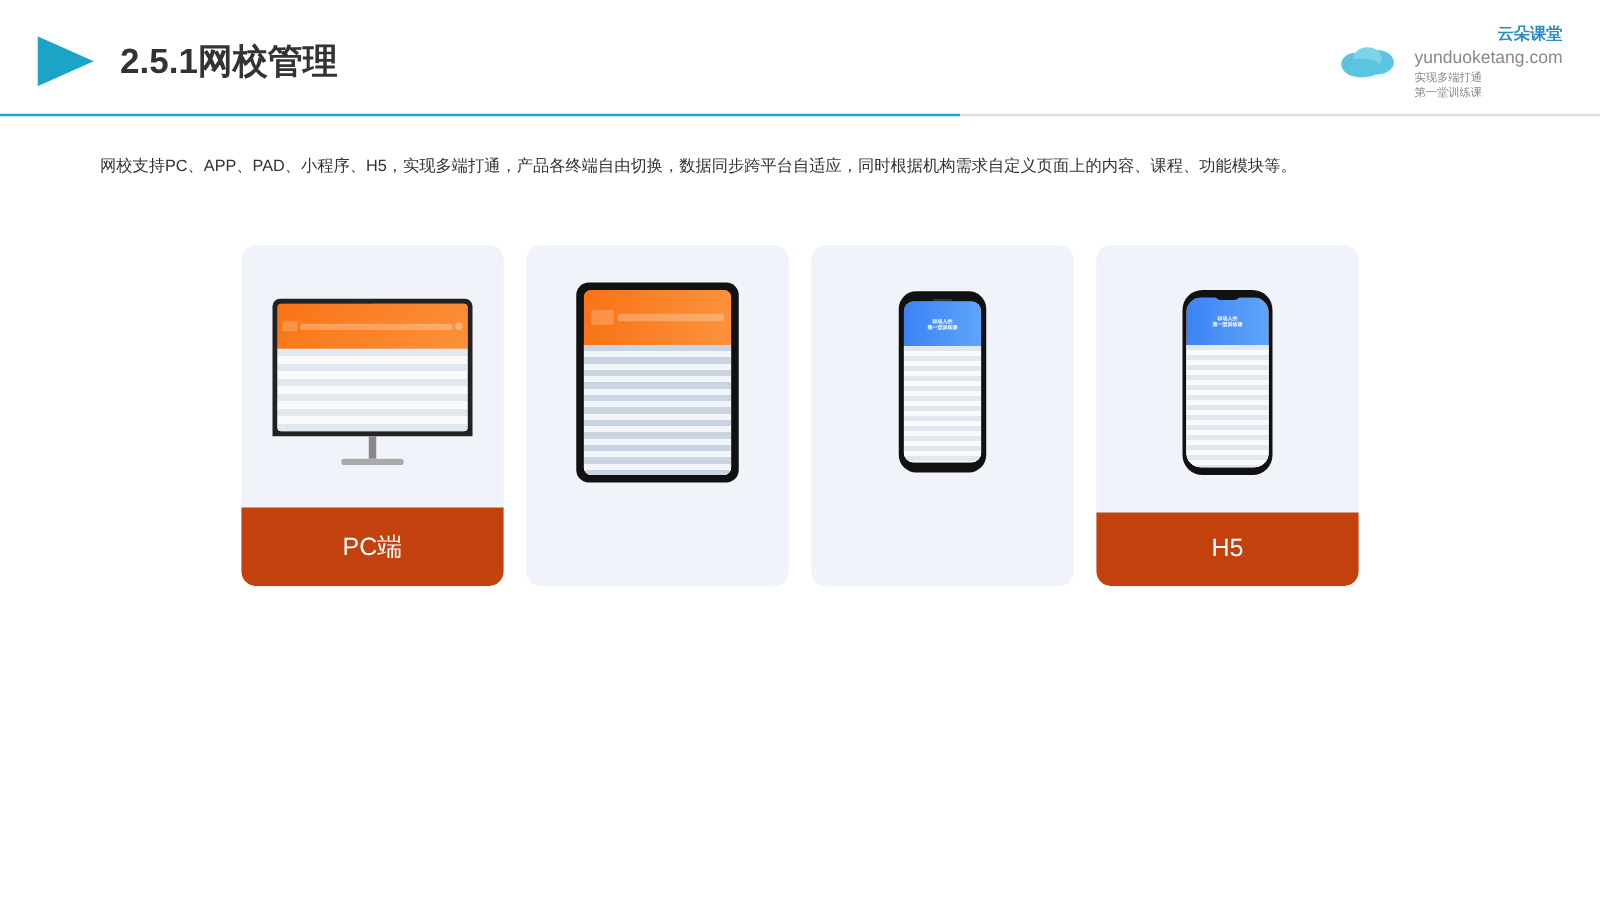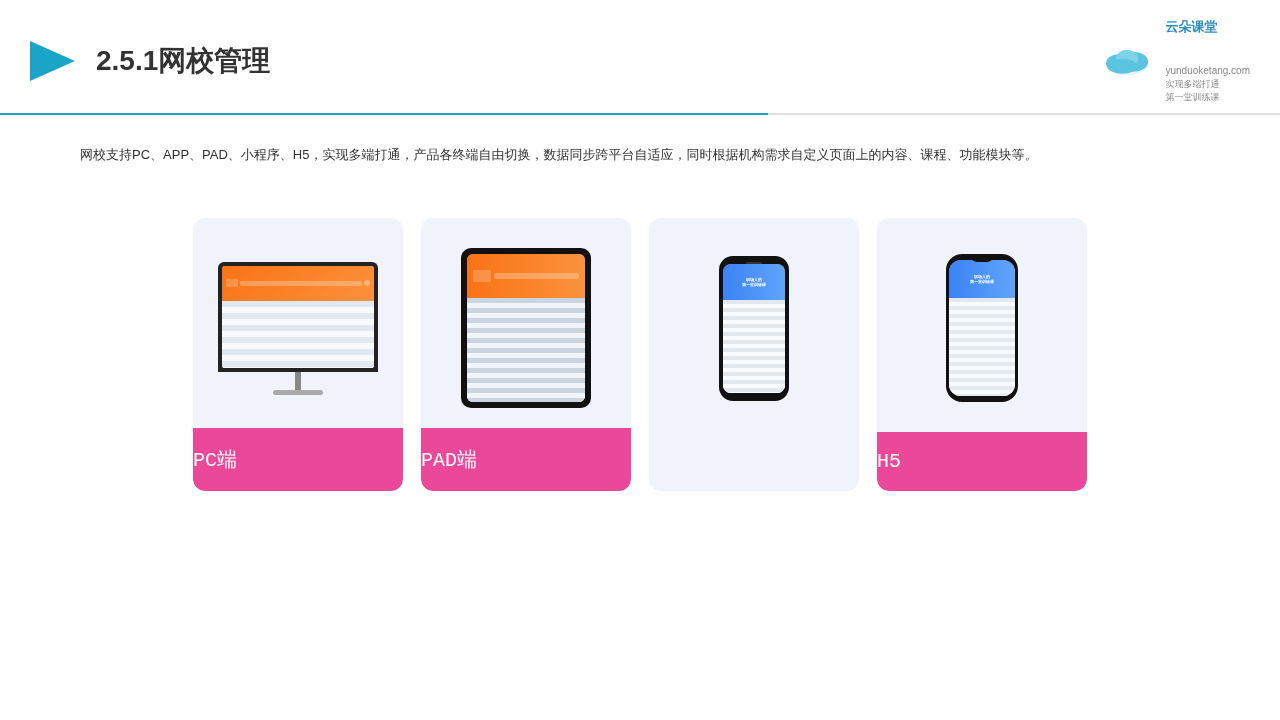--- a/index.html
+++ b/index.html
@@ -45,25 +45,25 @@
       display: flex;
       flex-direction: column;
       font-size: 10px;
       color: #555;
       line-height: 1.4;
     }
     .logo-text .brand {
       font-size: 13px;
       color: #2b8cbe;
       font-weight: bold;
+      text-align: right;
     }
     .logo-text .domain {
-      font-size: 10px;
+      font-size: 14px;
       color: #888;
-      margin-top: 28px;
     }
     .logo-text .slogan {
       font-size: 9px;
       color: #888;
     }
 
     
     .divider {
       height: 2px;
       background: linear-gradient(to right, #1aa5c8 0%, #1aa5c8 60%, #e0e0e0 60%);
@@ -102,28 +102,28 @@
       width: 100%;
       height: 210px;
       display: flex;
       align-items: center;
       justify-content: center;
       padding: 20px 10px 10px 10px;
     }
 
     .card-label {
       width: 100%;
-      background: #ec4899;
+      background: #c2410c;
       color: #fff;
+      text-align: center;
       font-size: 20px;
       padding: 18px 0;
       border-radius: 0 0 12px 12px;
       font-weight: 500;
       margin-top: auto;
-      font-family: Liberation Mono, monospace;
     }
 
     
     
     .monitor {
       display: flex;
       flex-direction: column;
       align-items: center;
     }
     .monitor-screen-outer {
@@ -452,21 +452,20 @@
                 <div style="flex:1;background:#fce7f3;border-radius:2px;"></div>
                 <div style="flex:1;background:#ede9fe;border-radius:2px;"></div>
                 <div style="flex:1;background:#ecfdf5;border-radius:2px;"></div>
                 <div style="flex:1;background:#fff7ed;border-radius:2px;"></div>
               </div>
             </div>
           </div>
         </div>
       </div>
     </div>
-    <div class="card-label">PAD端</div>
   </div>
 
   <div class="card">
     <div class="card-image-area">
       <div class="phone-mini">
         <div class="phone-mini-screen">
           <div class="phone-mini-screen-inner">
             <div style="position:absolute;top:0;left:0;right:0;height:28%;background:linear-gradient(to right,#3b82f6,#60a5fa);display:flex;align-items:center;justify-content:center;">
               <div style="font-size:4px;color:#fff;text-align:center;font-weight:bold;">职场人的<br>第一堂训练课</div>
             </div>

